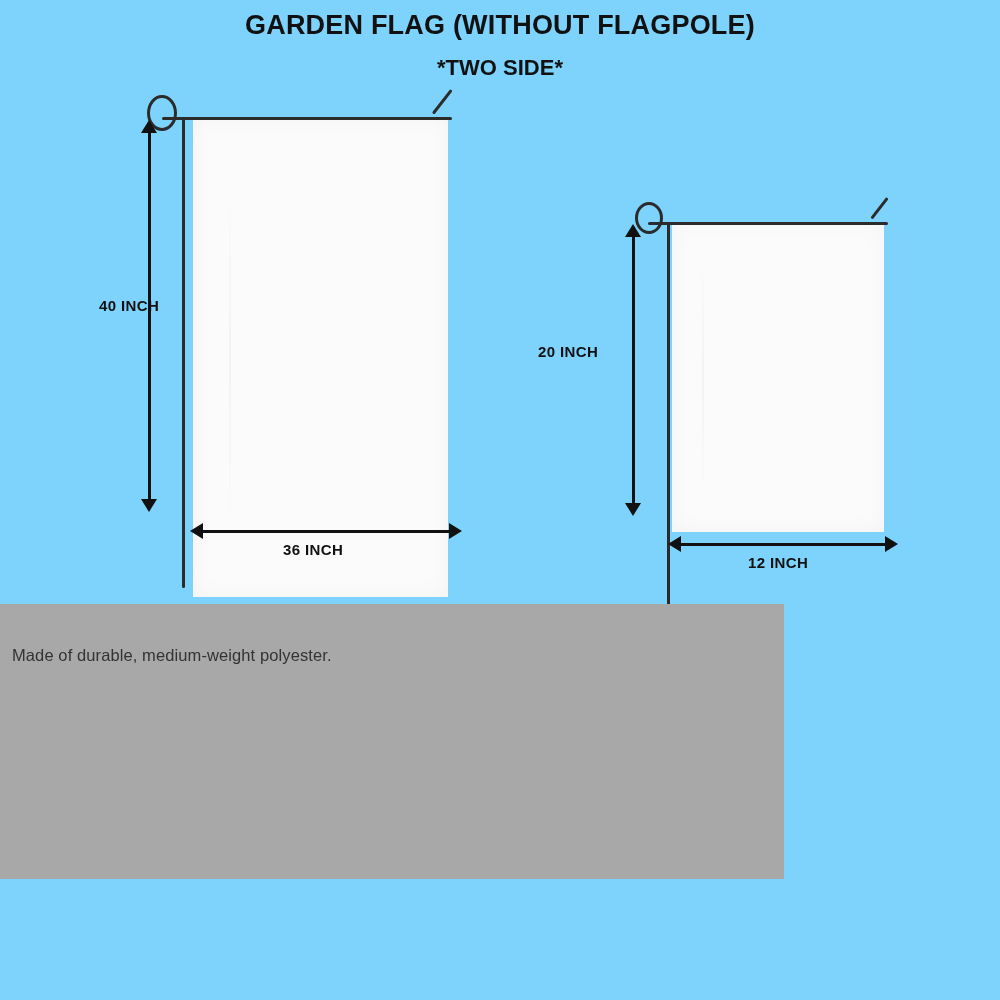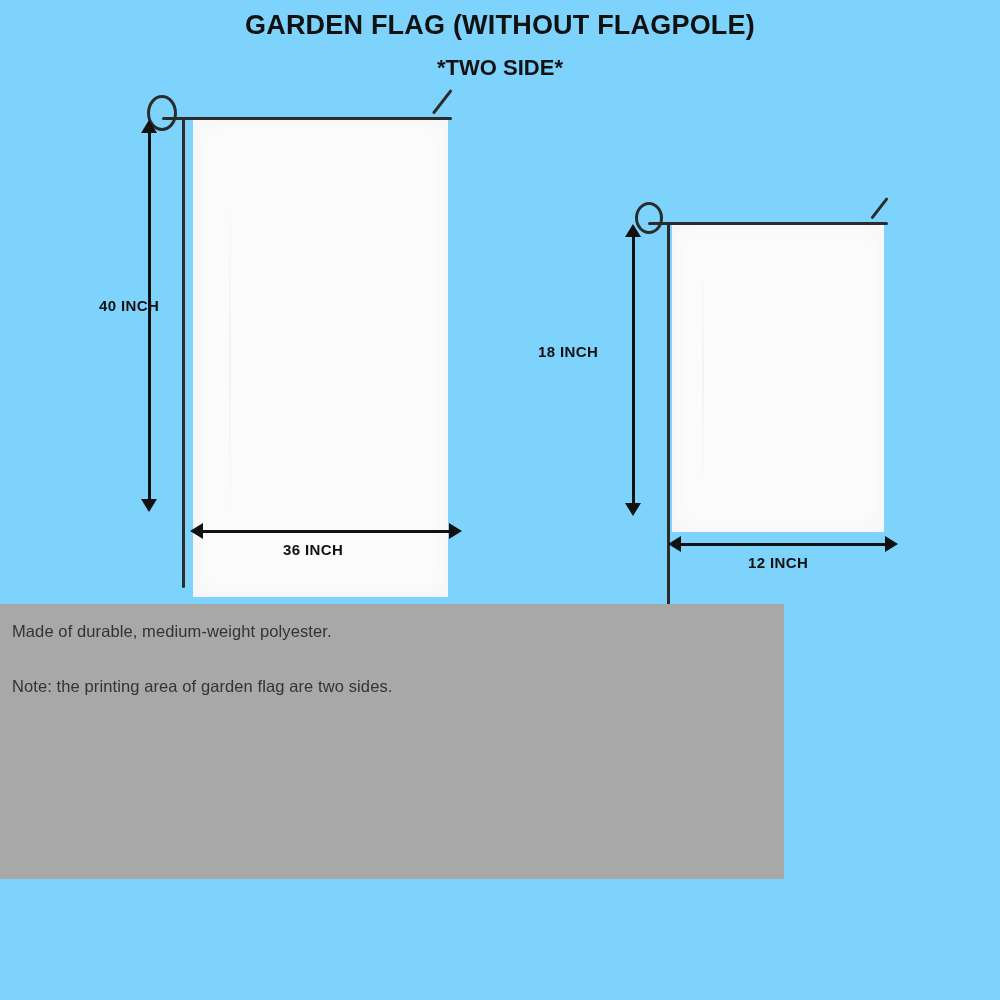--- a/index.html
+++ b/index.html
@@ -140,20 +140,21 @@
   }
   .feature-row {
     box-sizing: border-box;
     height: 55px;
     display: flex;
     align-items: center;
     padding-left: 12px;
     font-size: 16.5px;
     color: #3b3b3b;
     letter-spacing: 0.1px;
+    margin-top: 24px;
   }
   .feature-row.shaded {
     background: #a8a8a8;
     color: #333333;
   }
   .feature-row.plain {
     background: #ffffff;
   }
   
   .features-bg {
@@ -203,33 +204,30 @@
     <div class="flag-fabric" style="left:62px; top:24px; width:212px; height:310px;"></div>
 
     <div class="pole-hook" style="left:25px; top:4px; width:22px; height:26px;"></div>
     <div class="pole-vertical" style="left:57px; top:25px; height:385px;"></div>
     <div class="pole-horizontal" style="left:38px; top:24px; width:240px;"></div>
     <div class="pole-tip" style="left:276px; top:0px; height:26px;"></div>
 
     <div class="dim-v" style="left:22px; top:38px; height:275px;"></div>
     <div class="arrow arrow-up" style="left:15px; top:26px;"></div>
     <div class="arrow arrow-down" style="left:15px; top:305px;"></div>
-    <div class="dim-label" style="left:-72px; top:145px;">18 INCH</div>
+    <div class="dim-label" style="left:-72px; top:145px;">20 INCH</div>
 
     <div class="dim-h" style="left:70px; top:345px; width:206px;"></div>
     <div class="arrow arrow-left" style="left:58px; top:338px;"></div>
     <div class="arrow arrow-right" style="left:275px; top:338px;"></div>
     <div class="dim-label" style="left:126px; top:356px;margin-left:12px;">12 INCH</div>
   </div>
 
   <div class="features-bg"></div>
   <div class="features">
     <div class="features-inner">
       <div class="feature-row shaded">
         <span>Made of durable, medium-weight polyester.</span>
       </div>
-      <div class="feature-row shaded">
-        <span>Note: the printing area of garden flag are two sides.</span>
-      </div>
     </div>
   </div>
 
 </div>
 
 </body></html>

